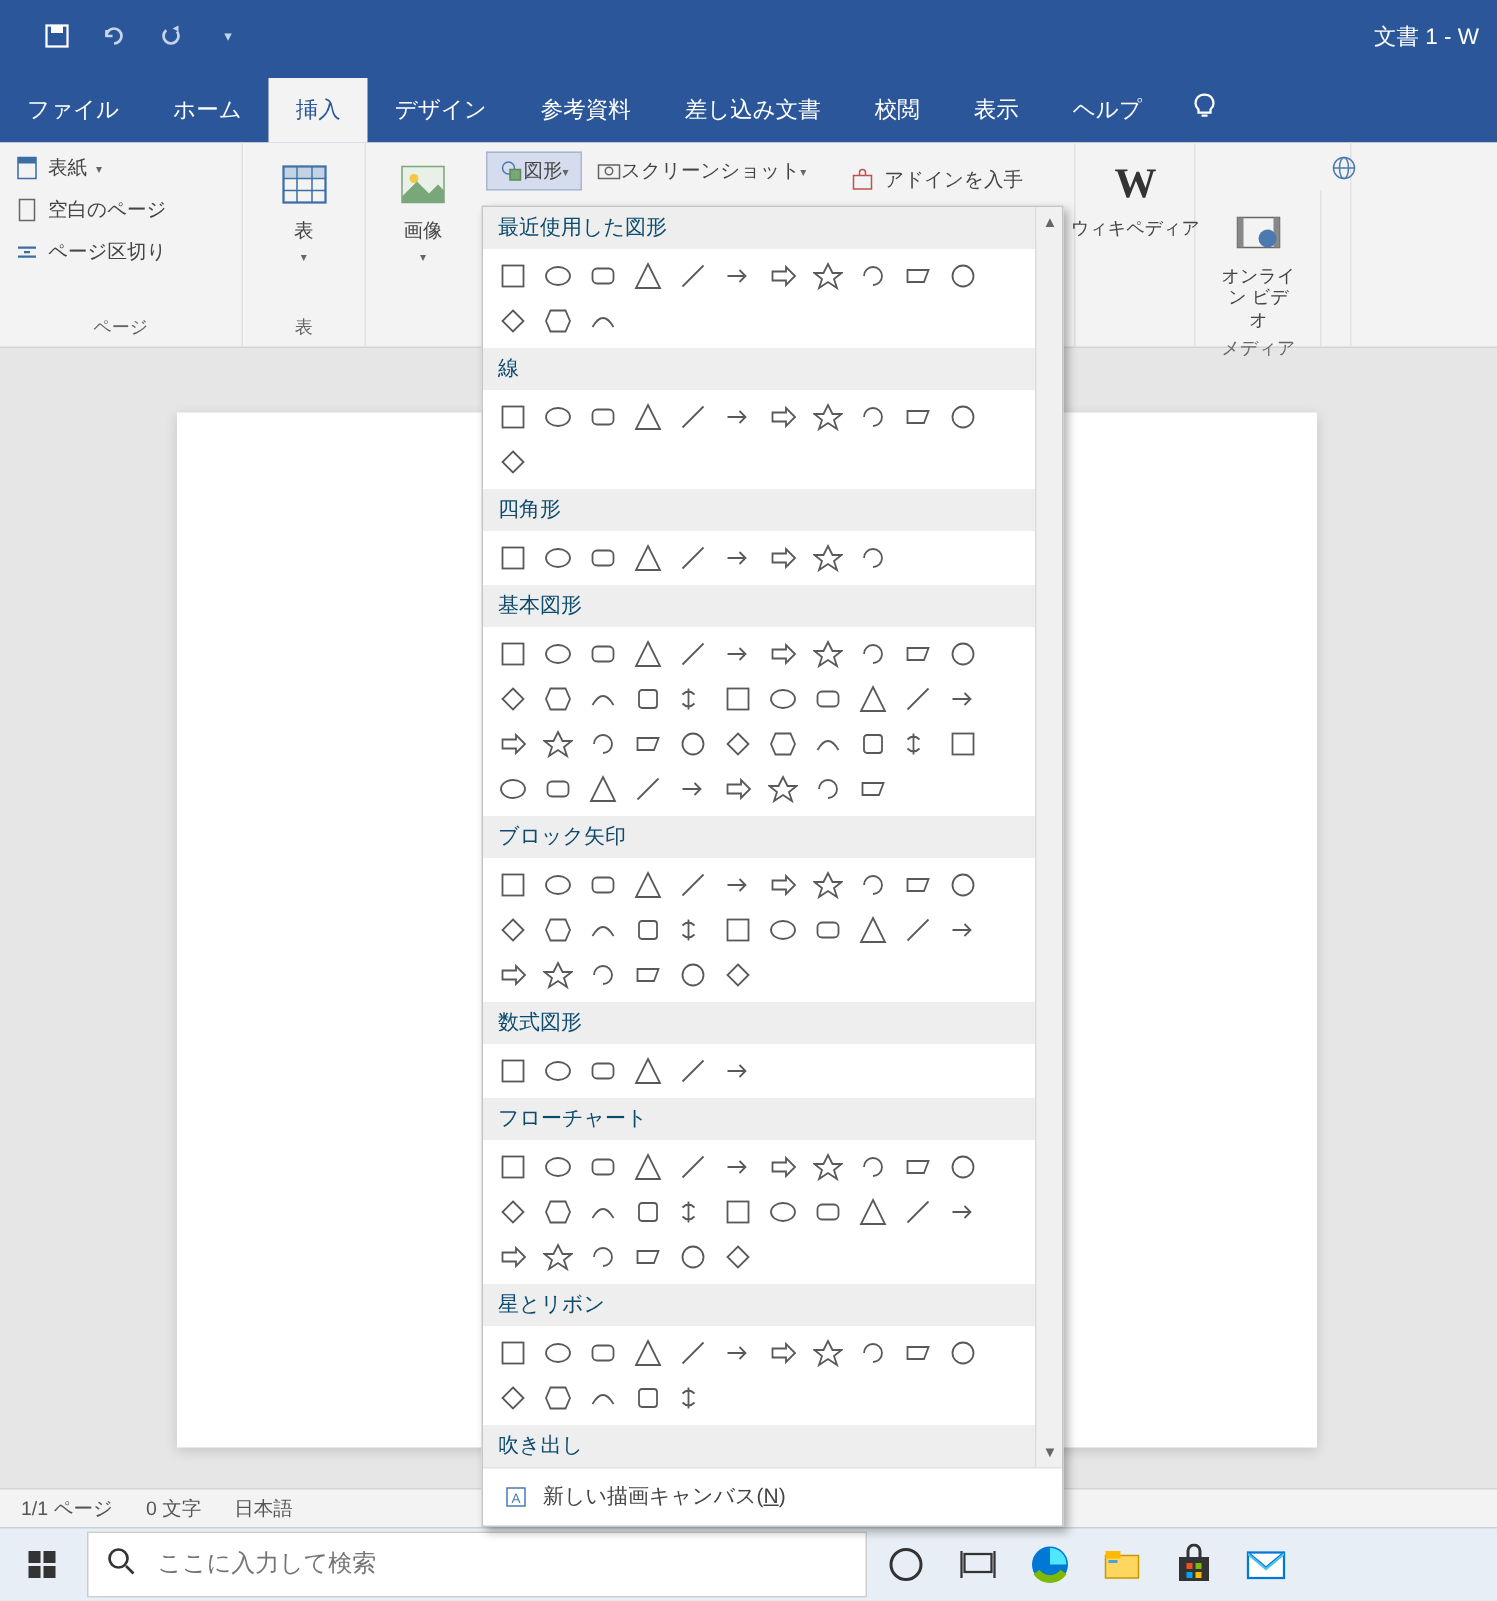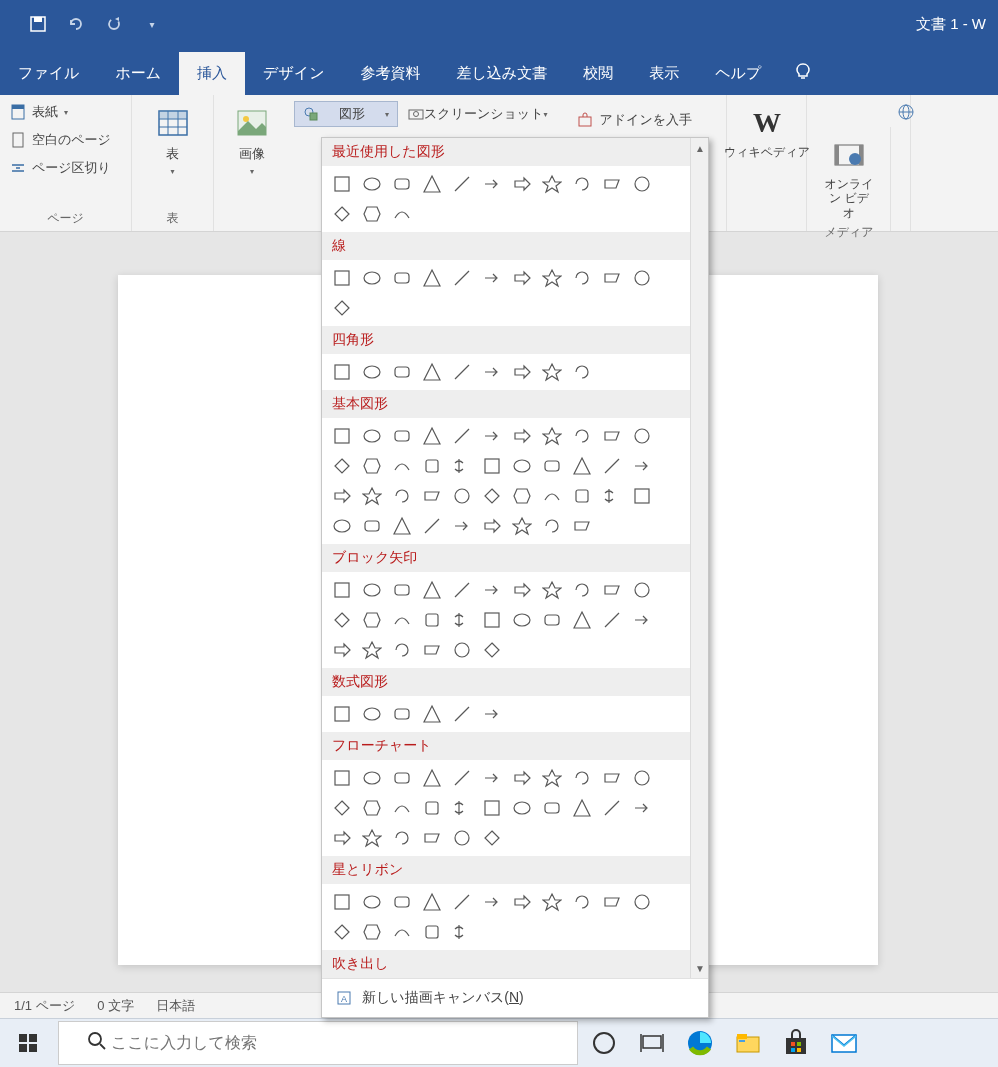--- a/index.html
+++ b/index.html
@@ -17,41 +17,41 @@
 .ribbon { background: #f3f3f3; height: 137px; border-bottom: 1px solid #d4d4d4; display: flex; position: relative; }
 .ribbon-group { border-right: 1px solid #e1e1e1; padding: 6px 6px 2px 6px; display: flex; flex-direction: column; justify-content: space-between; }
 .ribbon-group-label { text-align: center; font-size: 12px; color: #666; padding-bottom: 2px; }
 .ribbon-items { display: flex; flex-direction: column; gap: 6px; }
 .ribbon-stack { display: flex; flex-direction: column; align-items: center; gap: 4px; padding: 4px 10px; }
 .ribbon-icon-lg { width: 36px; height: 36px; display: flex; align-items: center; justify-content: center; }
 .ribbon-text { font-size: 13px; color: #444; white-space: nowrap; }
 .ribbon-row { display: flex; align-items: center; gap: 6px; padding: 2px 4px; cursor: pointer; }
 .small-icon { width: 16px; height: 16px; display:flex; align-items:center; justify-content:center; }
 
-.shapes-btn { display: flex; align-items: center; gap: 20px; padding: 3px 8px; border: 1px solid #a8b7cf; background: #d4dced; cursor: pointer; margin: 4px; }
+.shapes-btn { display: flex; align-items: center; gap: 0; padding: 3px 8px; border: 1px solid #a8b7cf; background: #d4dced; cursor: pointer; margin: 4px; }
 .screenshot-btn { display: flex; align-items: center; gap: 0; padding: 3px 6px; cursor: pointer; }
 
 .shapes-menu { position: absolute; left: 321px; top: 137px; width: 388px; background: #fff; border: 1px solid #c6c6c6; box-shadow: 3px 3px 6px rgba(0,0,0,0.3); z-index: 100; }
 .shapes-menu-inner { max-height: 840px; overflow: hidden; position: relative; }
 .shapes-scrollbar { position: absolute; right: 0; top: 0; width: 18px; height: 100%; background: #f0f0f0; border-left: 1px solid #dcdcdc; }
 .scroll-arrow { width: 18px; height: 20px; display: flex; align-items: center; justify-content: center; font-size: 10px; color: #666; background: #f0f0f0; }
 .scroll-arrow.down { position: absolute; bottom: 0; }
-.cat-header { background: #eeeeee; padding: 5px 10px; font-size: 14px; color: #b91c1c; font-weight: 500; }
+.cat-header { background: #eeeeee; padding: 5px 10px; font-size: 14px; color: #0c4a6e; font-weight: 500; }
 .shapes-grid { display: flex; flex-wrap: wrap; padding: 4px 6px; gap: 2px; width: 368px; }
 .shape-cell { width: 28px; height: 28px; display: flex; align-items: center; justify-content: center; color: #555; cursor: pointer; }
 .shape-cell svg { width: 20px; height: 20px; stroke: #595959; stroke-width: 1.2; fill: none; }
 .menu-footer { border-top: 1px solid #e1e1e1; padding: 10px 14px; display: flex; align-items: center; gap: 10px; cursor: pointer; font-size: 14px; color: #444; }
 
 .document-area { position: absolute; left: 118px; top: 275px; width: 760px; height: 690px; background: #fff; box-shadow: 0 2px 8px rgba(0,0,0,0.15); }
 
 .statusbar { position: absolute; left: 0; bottom: 49px; width: 100%; height: 26px; background: #f3f3f3; border-top: 1px solid #d4d4d4; display: flex; align-items: center; padding: 0 14px; gap: 22px; font-size: 13px; color: #555; }
 
 .taskbar { position: absolute; left: 0; bottom: 0; width: 100%; height: 49px; background: #e8eef6; border-top: 1px solid #c8d0da; display: flex; align-items: center; }
 .start-btn { width: 56px; height: 48px; display: flex; align-items: center; justify-content: center; }
-.search-box { flex: 0 0 520px; height: 44px; background: #fff; border: 1px solid #ccc; display: flex; align-items: center; padding: 0 28px; gap: 4px; margin: 0 2px; }
+.search-box { flex: 0 0 520px; height: 44px; background: #fff; border: 1px solid #ccc; display: flex; align-items: center; padding: 0 12px; gap: 14px; margin: 0 2px; }
 .search-box input { border: none; outline: none; font-size: 16px; flex: 1; color: #666; background: transparent; }
 .task-icon { width: 48px; height: 48px; display: flex; align-items: center; justify-content: center; }
 
 .underline-letter { text-decoration: underline; }
 </style>
 </head>
 <body>
 
 <div class="titlebar">
   <div class="qat">
@@ -88,21 +88,21 @@
   <div class="tab">校閲</div>
   <div class="tab">表示</div>
   <div class="tab">ヘルプ</div>
   <div class="tab" style="padding:10px 14px;"><svg width="20" height="20" viewBox="0 0 20 20">
         <path d="M10 2 C6 2 4 5 4 8 C4 10 5 11 6 12 L6 14 L14 14 L14 12 C15 11 16 10 16 8 C16 5 14 2 10 2 Z M8 16 L12 16" fill="none" stroke="#fff" stroke-width="1.5"></path>
       </svg></div>
 </div>
 
 <div class="ribbon">
 
-  <div class="ribbon-group" style="width:132px;">
+  <div class="ribbon-group" style="width:162px;">
     <div class="ribbon-items">
       <div class="ribbon-row">
         <span class="small-icon">
             <svg viewBox="0 0 16 16">
               <rect x="2" y="1" width="12" height="14" fill="none" stroke="#3a6ea5"></rect>
               <rect x="2" y="1" width="12" height="4" fill="#3a6ea5"></rect>
             </svg>
           </span>
         <span class="ribbon-text">表紙</span>
         <span style="font-size:8px;color:#666;">▾</span>

